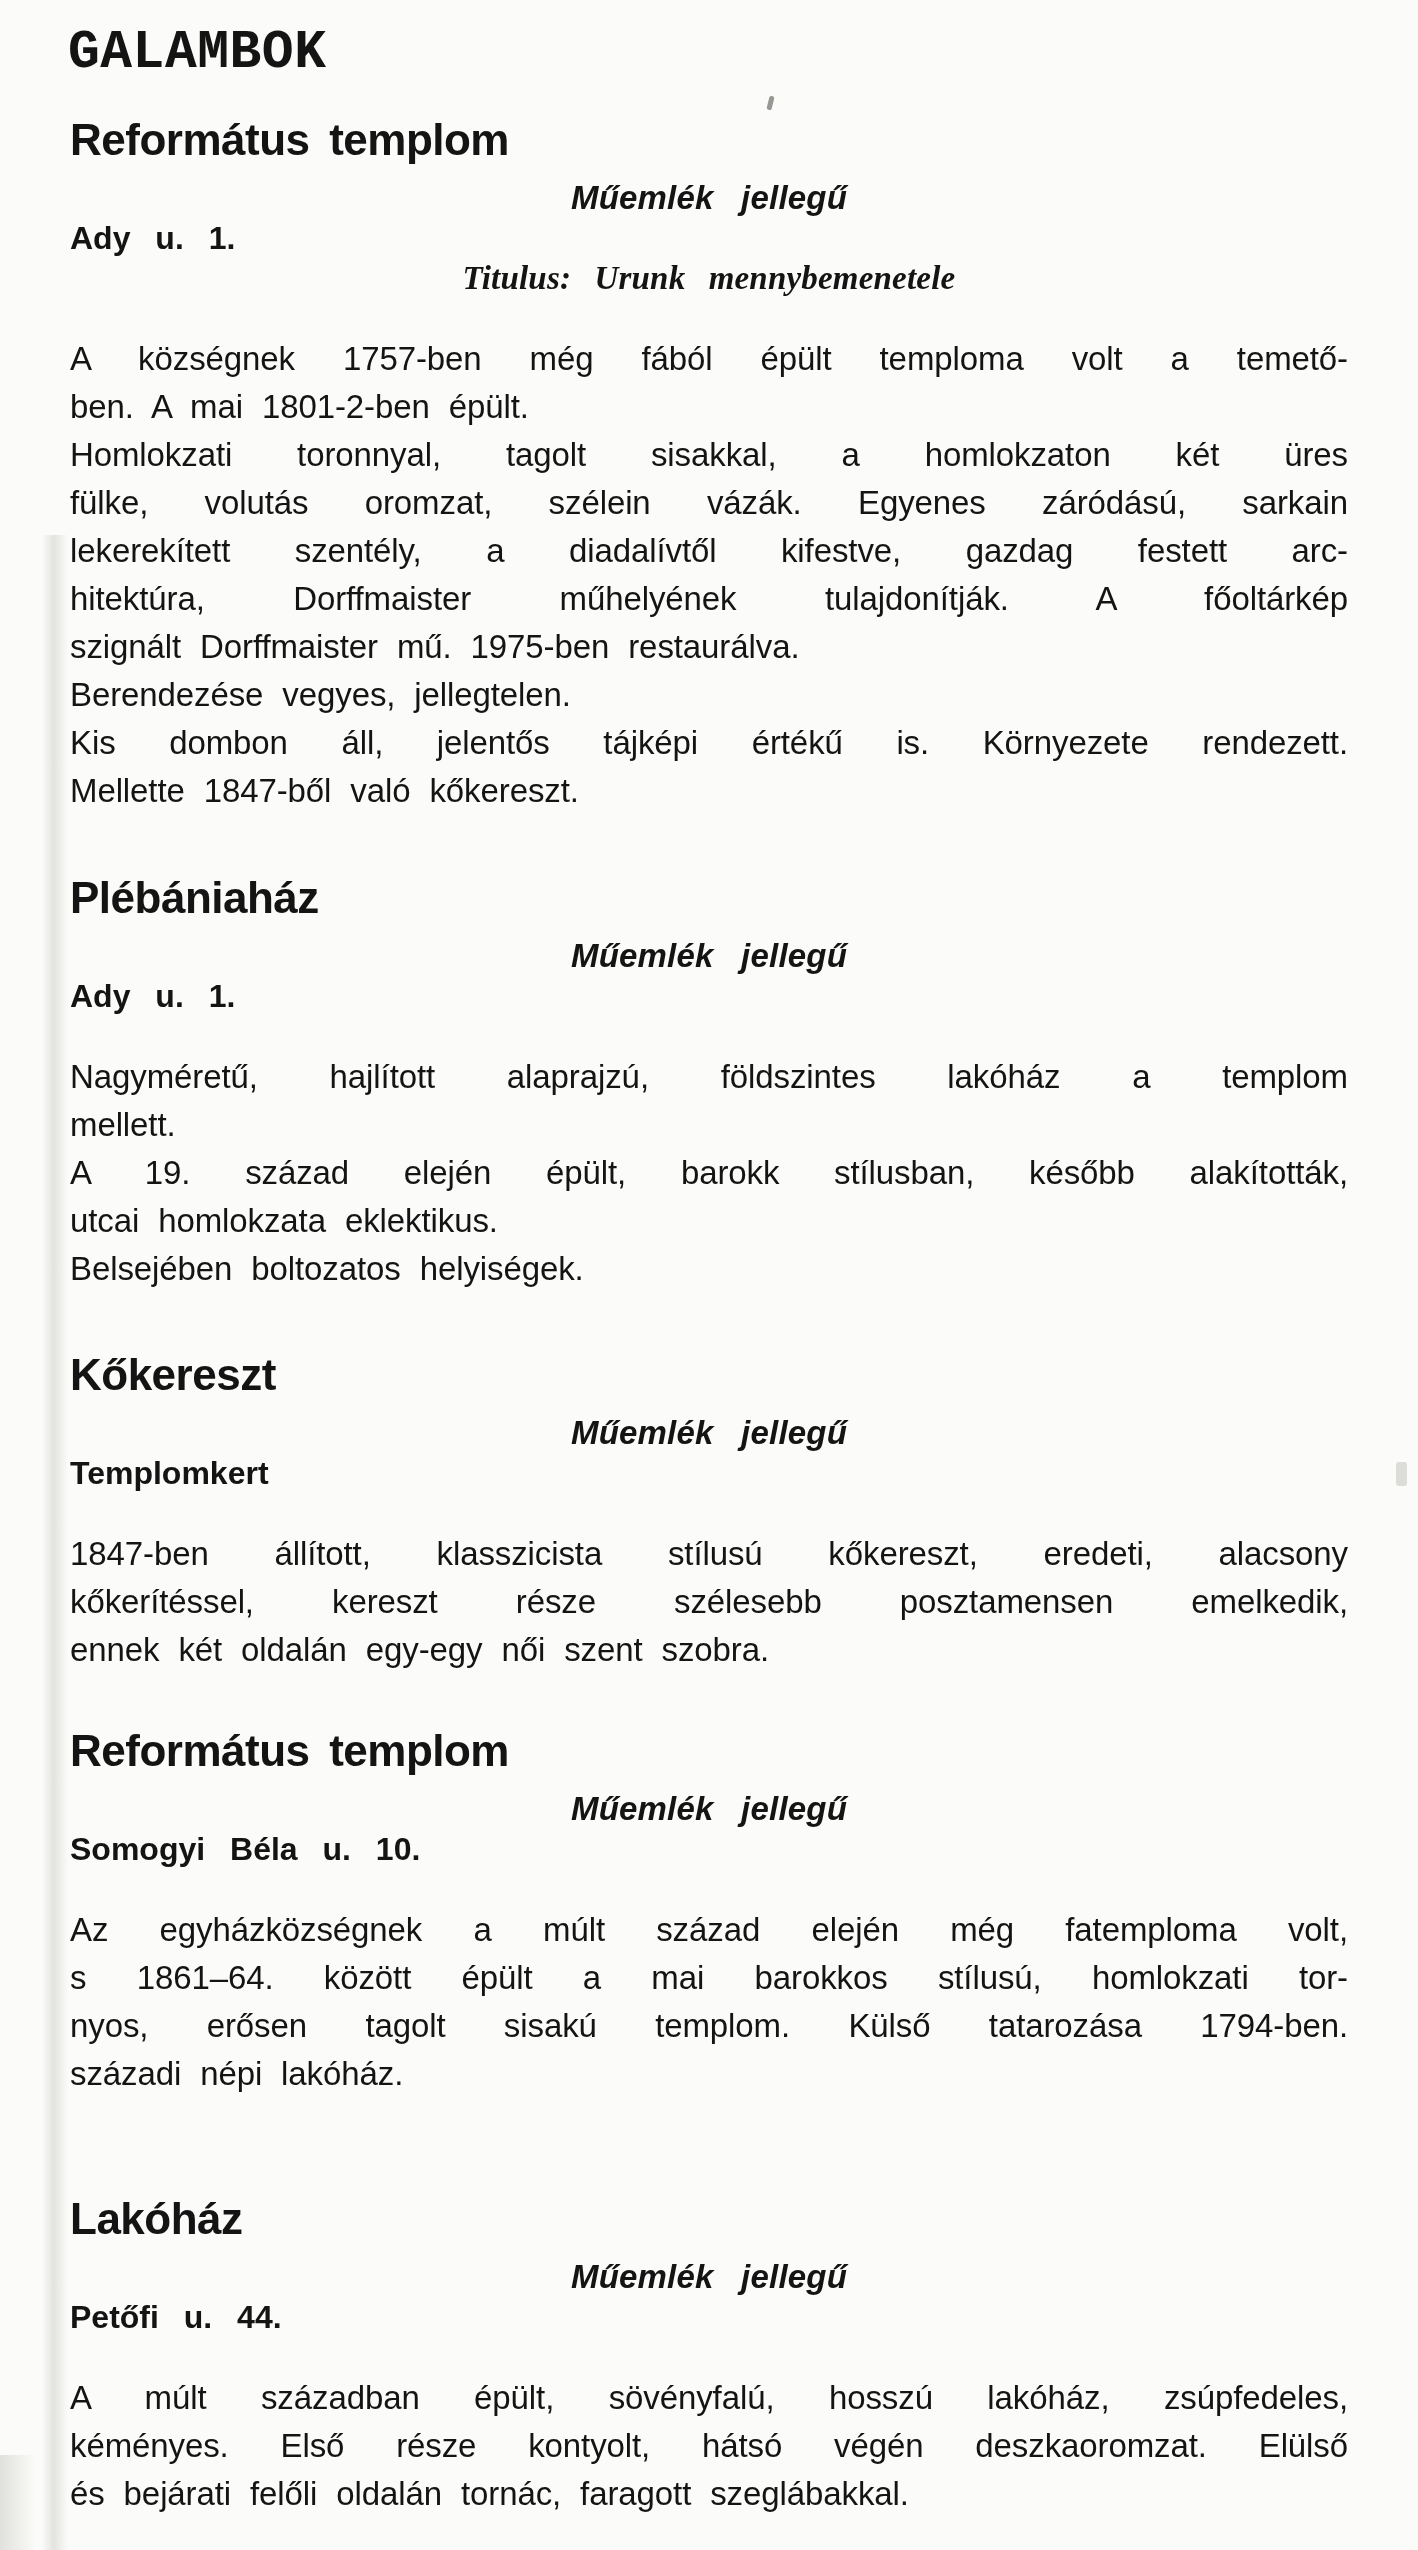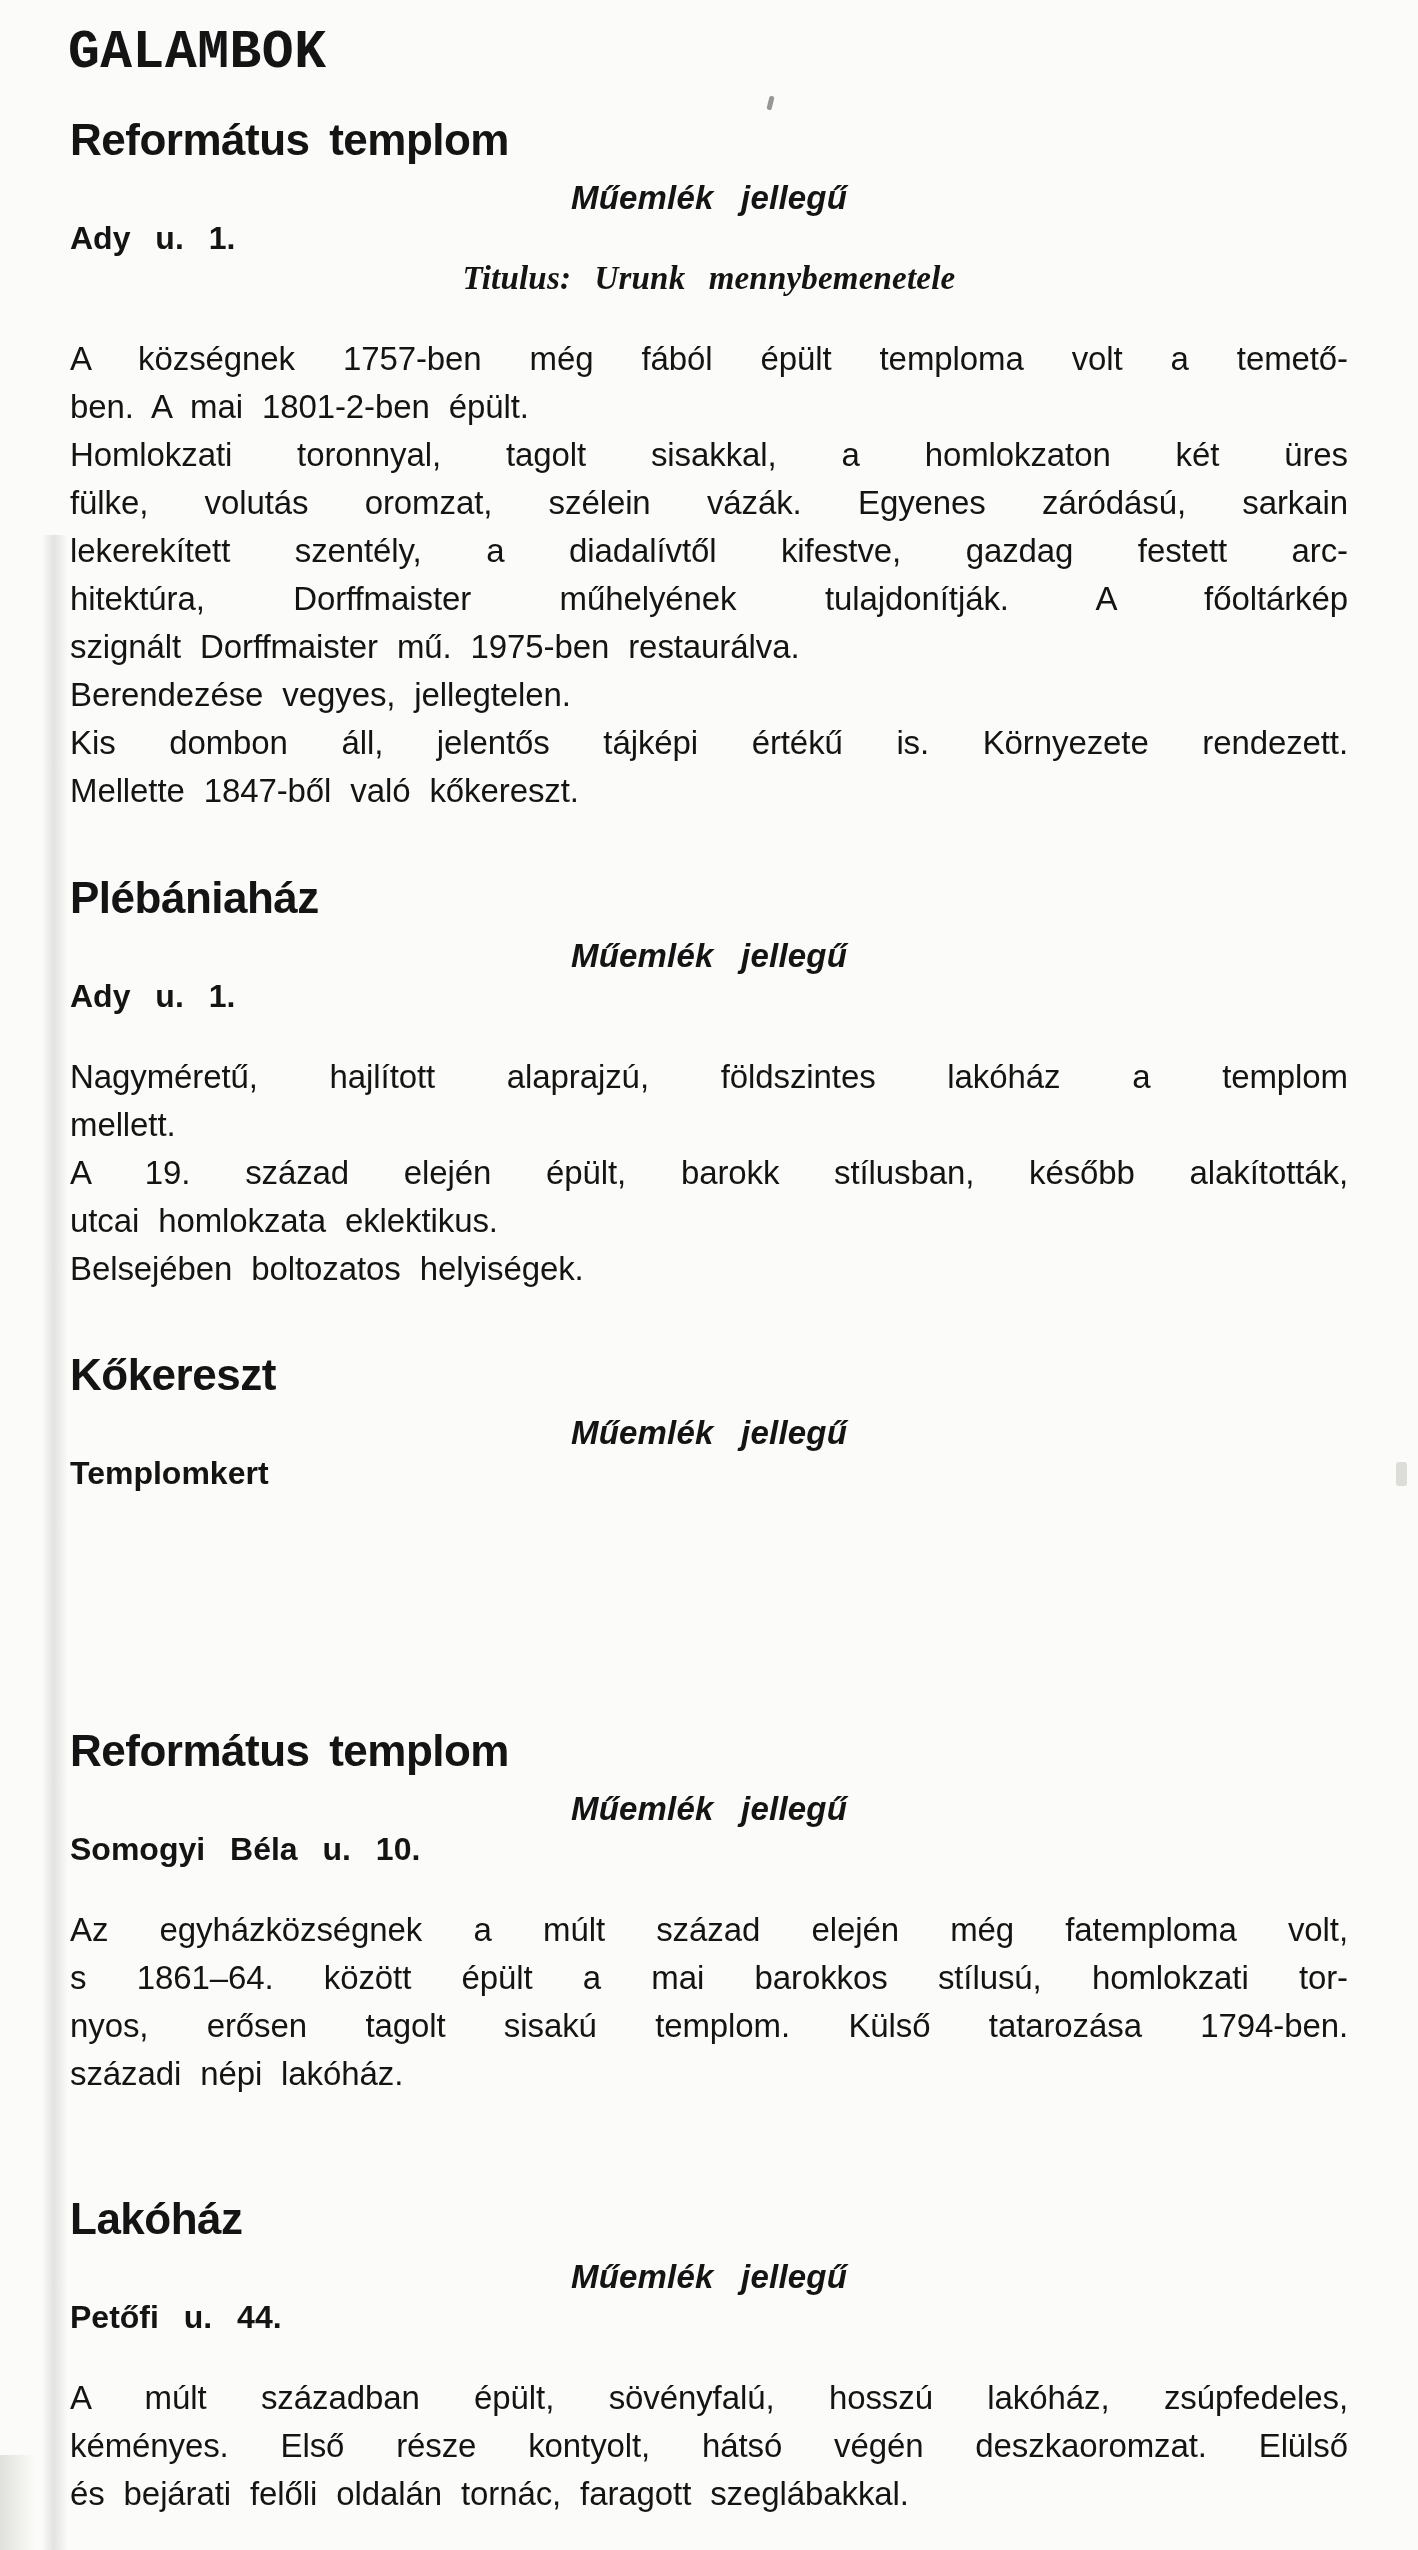--- a/index.html
+++ b/index.html
@@ -112,20 +112,25 @@
         <div class="body-line">mellett.</div>
         <div class="body-line j">A 19. század elején épült, barokk stílusban, később alakították,</div>
         <div class="body-line">utcai homlokzata eklektikus.</div>
         <div class="body-line">Belsejében boltozatos helyiségek.</div>
       </div>
     </section>
     <section class="section s3">
       <h2 class="heading">Kőkereszt</h2>
       <div class="meta-italic">Műemlék jellegű</div>
       <div class="addr">Templomkert</div>
+      <div class="body">
+        <div class="body-line j">1847-ben állított, klasszicista stílusú kőkereszt, eredeti, alacsony</div>
+        <div class="body-line j">kőkerítéssel, kereszt része szélesebb posztamensen emelkedik,</div>
+        <div class="body-line">ennek két oldalán egy-egy női szent szobra.</div>
+      </div>
     </section>
     <section class="section s4">
       <h2 class="heading">Református templom</h2>
       <div class="meta-italic">Műemlék jellegű</div>
       <div class="addr">Somogyi Béla u. 10.</div>
       <div class="body">
         <div class="body-line j">Az egyházközségnek a múlt század elején még fatemploma volt,</div>
         <div class="body-line j">s 1861–64. között épült a mai barokkos stílusú, homlokzati tor-</div>
         <div class="body-line j">nyos, erősen tagolt sisakú templom. Külső tatarozása 1794-ben.</div>
         <div class="body-line">századi népi lakóház.</div>

